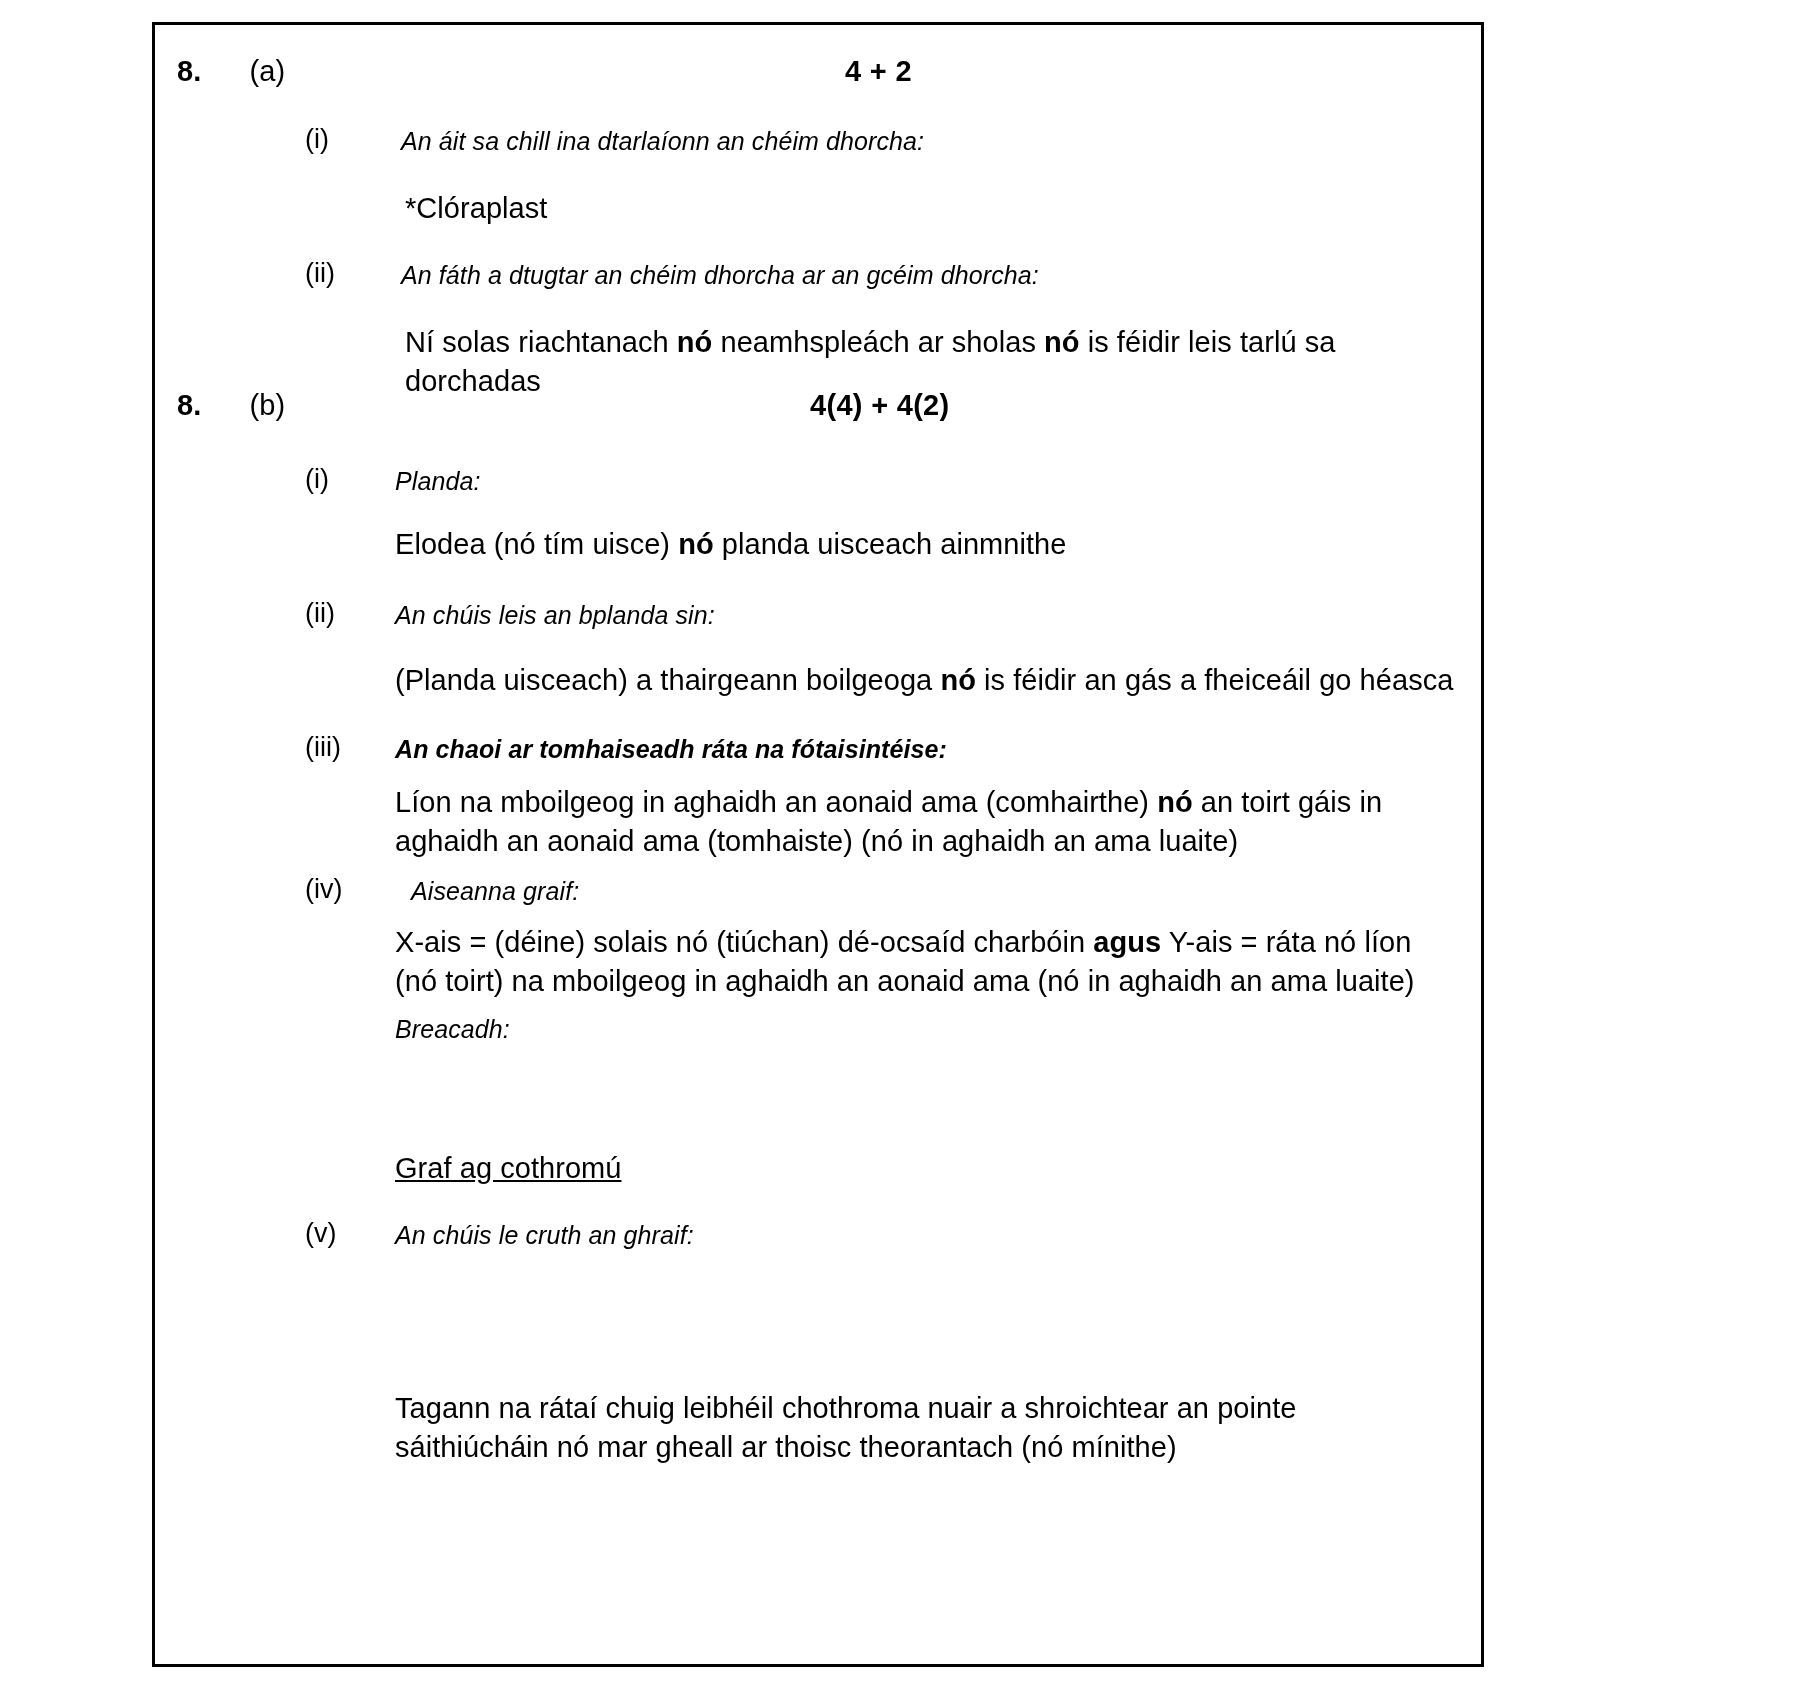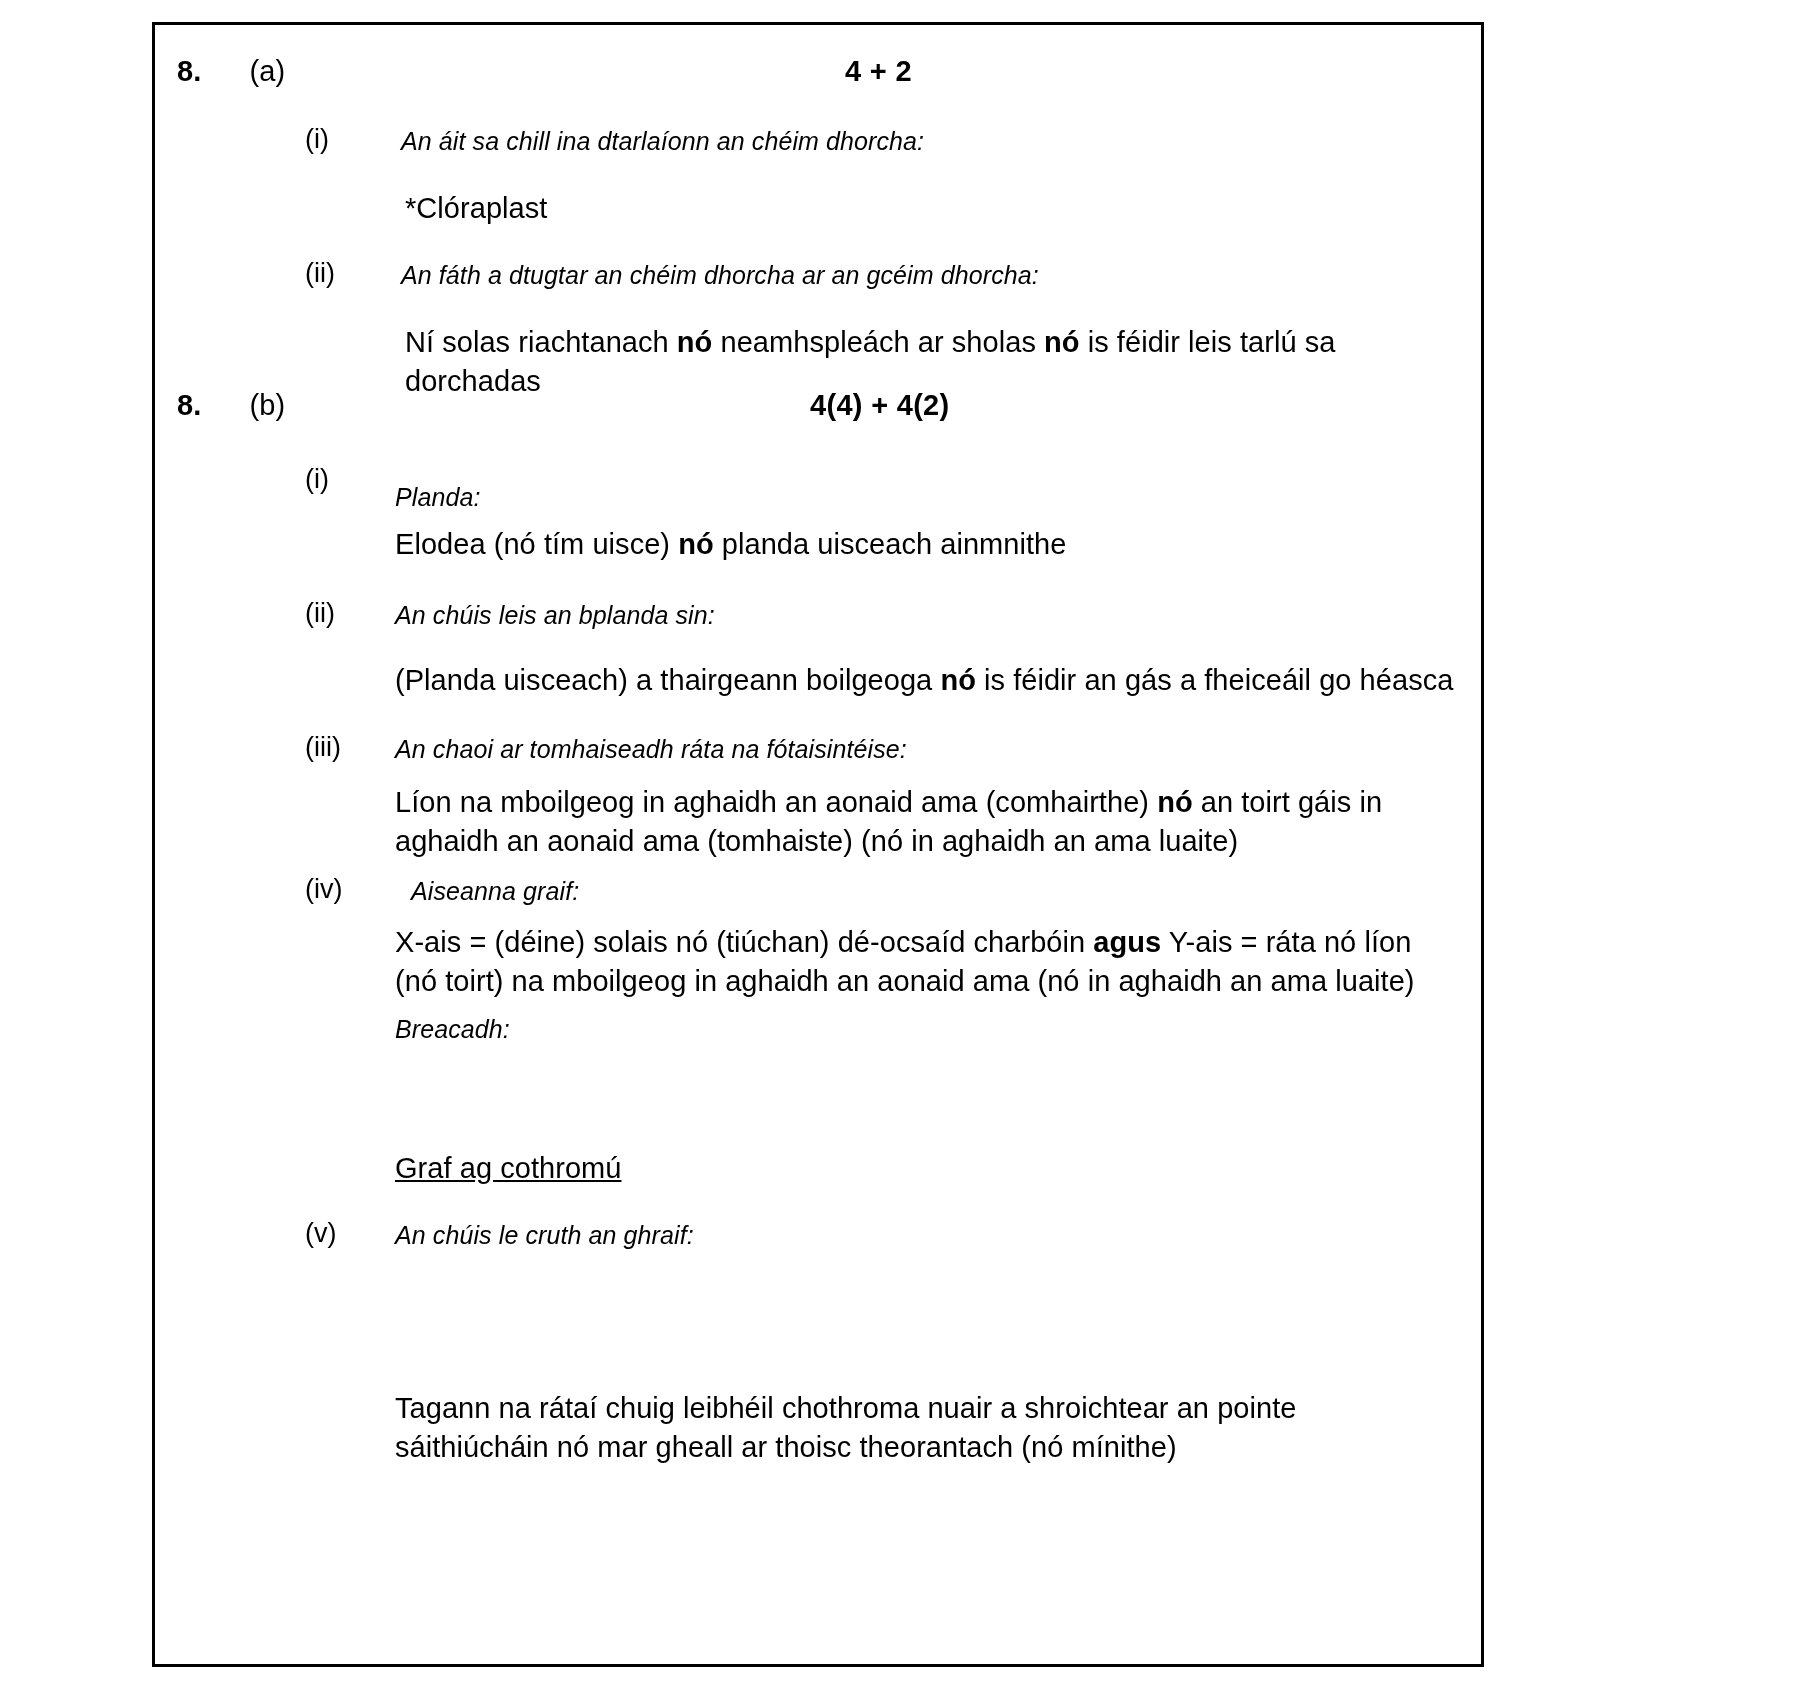--- a/index.html
+++ b/index.html
@@ -121,41 +121,41 @@
         <span class="qnum">8.</span>
         <span class="part" style="margin-left:48px;">(b)</span>
       </div>
       <div class="row" style="left:655px; top:362px;">
         <span class="marks">4(4) + 4(2)</span>
       </div>
 
       <div class="row" style="left:150px; top:438px;">
         <span class="roman">(i)</span>
       </div>
-      <div class="row" style="left:240px; top:456px;text-align:center;">
+      <div class="row" style="left:240px; top:440px;text-align:center;">
         <span class="prompt">Planda:</span>
       </div>
       <div class="wrapbox" style="left:240px; top:500px; width:1060px;">
         <span class="answer"><span>Elodea (nó tím uisce) </span><b>nó</b><span> planda uisceach ainmnithe</span></span>
       </div>
 
       <div class="row" style="left:150px; top:572px;">
         <span class="roman">(ii)</span>
       </div>
       <div class="row" style="left:240px; top:574px;">
         <span class="prompt">An chúis leis an bplanda sin:</span>
       </div>
       <div class="wrapbox" style="left:240px; top:636px; width:1080px;">
         <span class="answer"><span>(Planda uisceach) a thairgeann boilgeoga </span><b>nó</b><span> is féidir an gás a fheiceáil go héasca</span></span>
       </div>
 
       <div class="row" style="left:150px; top:706px;">
         <span class="roman">(iii)</span>
       </div>
-      <div class="row" style="left:240px; top:708px;">
+      <div class="row" style="left:240px; top:708px;font-weight:bold;">
         <span class="prompt">An chaoi ar tomhaiseadh ráta na fótaisintéise:</span>
       </div>
       <div class="wrapbox" style="left:240px; top:758px; width:1000px;">
         <span class="answer"><span>Líon na mboilgeog in aghaidh an aonaid ama (comhairthe) </span><b>nó</b><span> an toirt gáis in aghaidh an aonaid ama (tomhaiste) (nó in aghaidh an ama luaite)</span></span>
       </div>
 
       <div class="row" style="left:150px; top:848px;">
         <span class="roman">(iv)</span>
       </div>
       <div class="row" style="left:240px; top:850px;margin-left:16px;">

